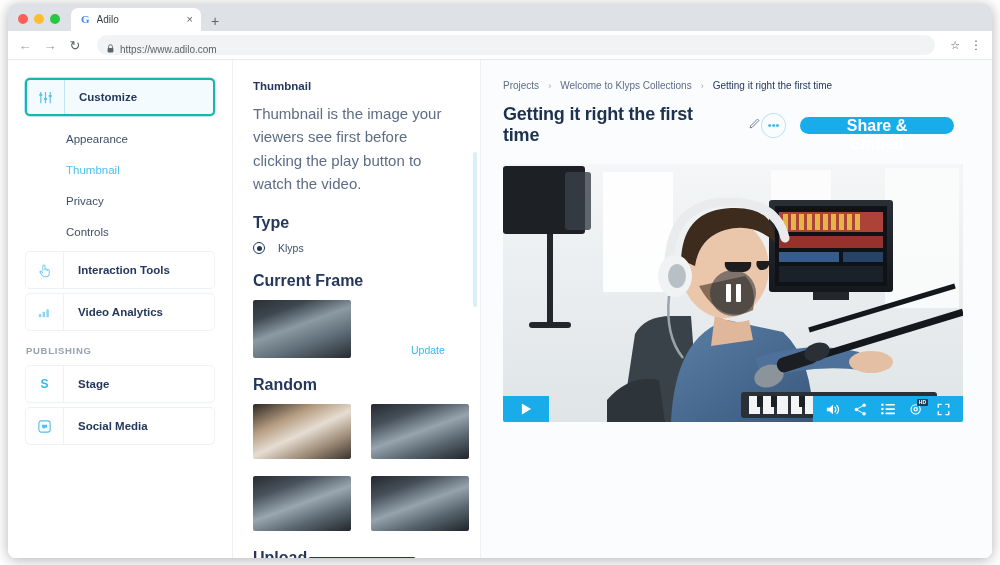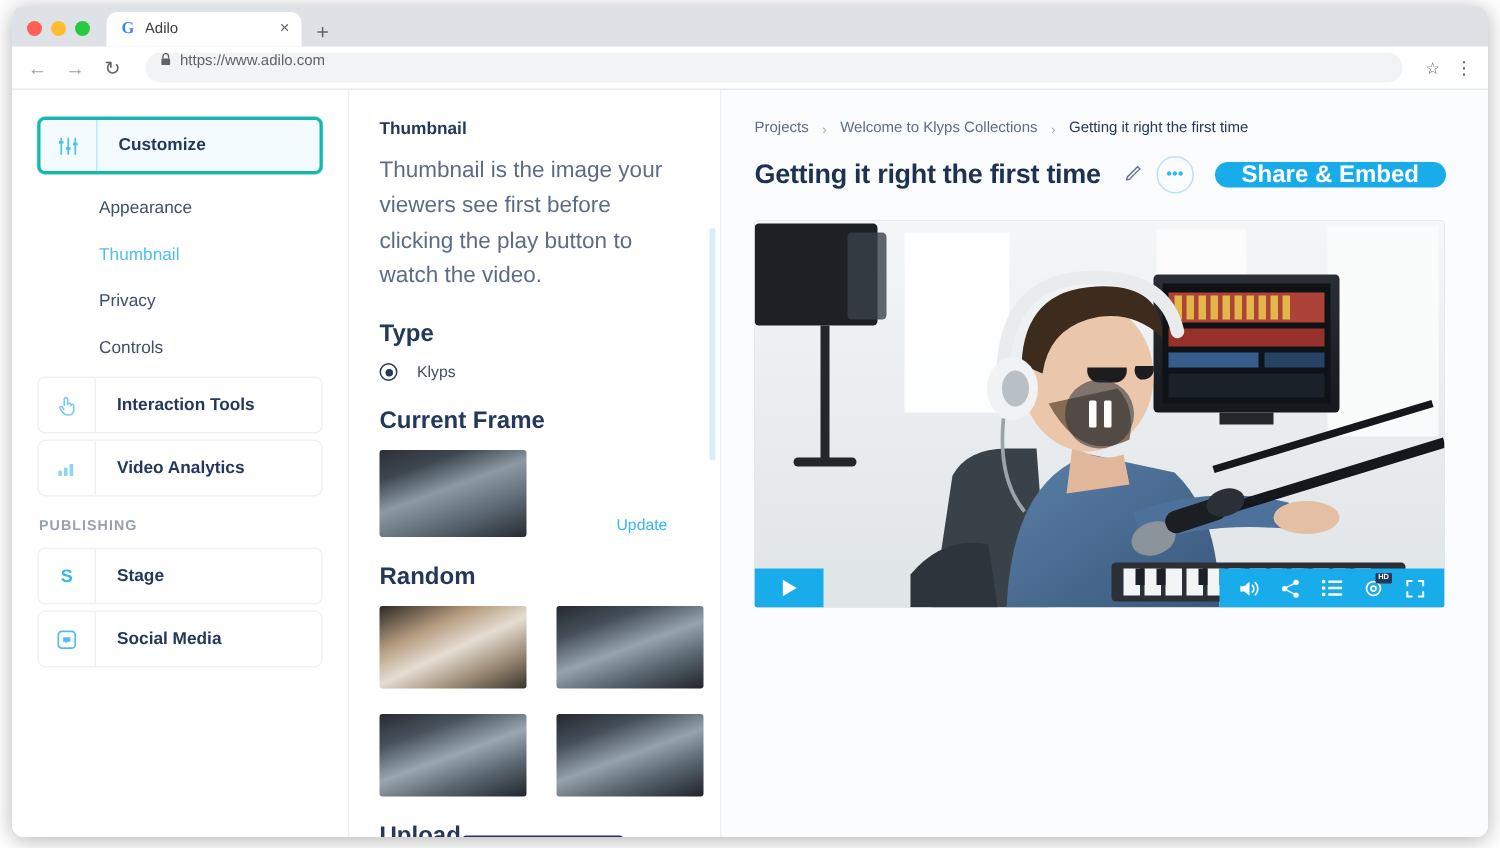--- a/index.html
+++ b/index.html
@@ -75,21 +75,21 @@
     border-bottom: 1px solid #e8eaed;
   }
   .nav-ico { font-size: 13px; color: #9aa0a6; cursor: pointer; line-height: 1; width: 14px; text-align: center; }
   .nav-ico.active { color: #5f6368; }
   .omnibox {
     flex: 1;
     height: 20px;
     background: #f1f3f4;
     border-radius: 10px;
     display: flex;
-    align-items: flex-start;
+    align-items: flex-end;
     padding: 0 10px;
     gap: 6px;
     margin: 0 4px;
   }
   .lock { font-size: 8px; color: #5f6368; }
   .url { font-size: 10px; color: #5f6368; }
   .tb-right { display: flex; align-items: center; gap: 10px; }
   .star { font-size: 11px; color: #5f6368; cursor: pointer; }
   .kebab { font-size: 12px; color: #5f6368; cursor: pointer; letter-spacing: 0; line-height: 1; }
 
@@ -258,21 +258,21 @@
     right: 3px; top: 92px;
     width: 4px; height: 155px;
     background: #d8eefb;
     border-radius: 3px;
     cursor: pointer;
   }
 
   
   .rightpanel {
     flex: 1;
-    padding: 20px 28px 0 22px;
+    padding: 20px 38px 0 22px;
     background: #fbfcfd;
     overflow: hidden;
   }
   .breadcrumb { display: flex; align-items: center; gap: 9px; margin-bottom: 13px; }
   .bc-item { font-size: 10px; color: #5d6c86; cursor: pointer; }
   .bc-item.current { color: #24385b; }
   .bc-sep { font-size: 9px; color: #9aa7b8; }
 
   .title-row { display: flex; align-items: center; margin-bottom: 18px; }
   .page-title { font-size: 18px; font-weight: bold; color: #1d3150; letter-spacing: -0.2px; }

